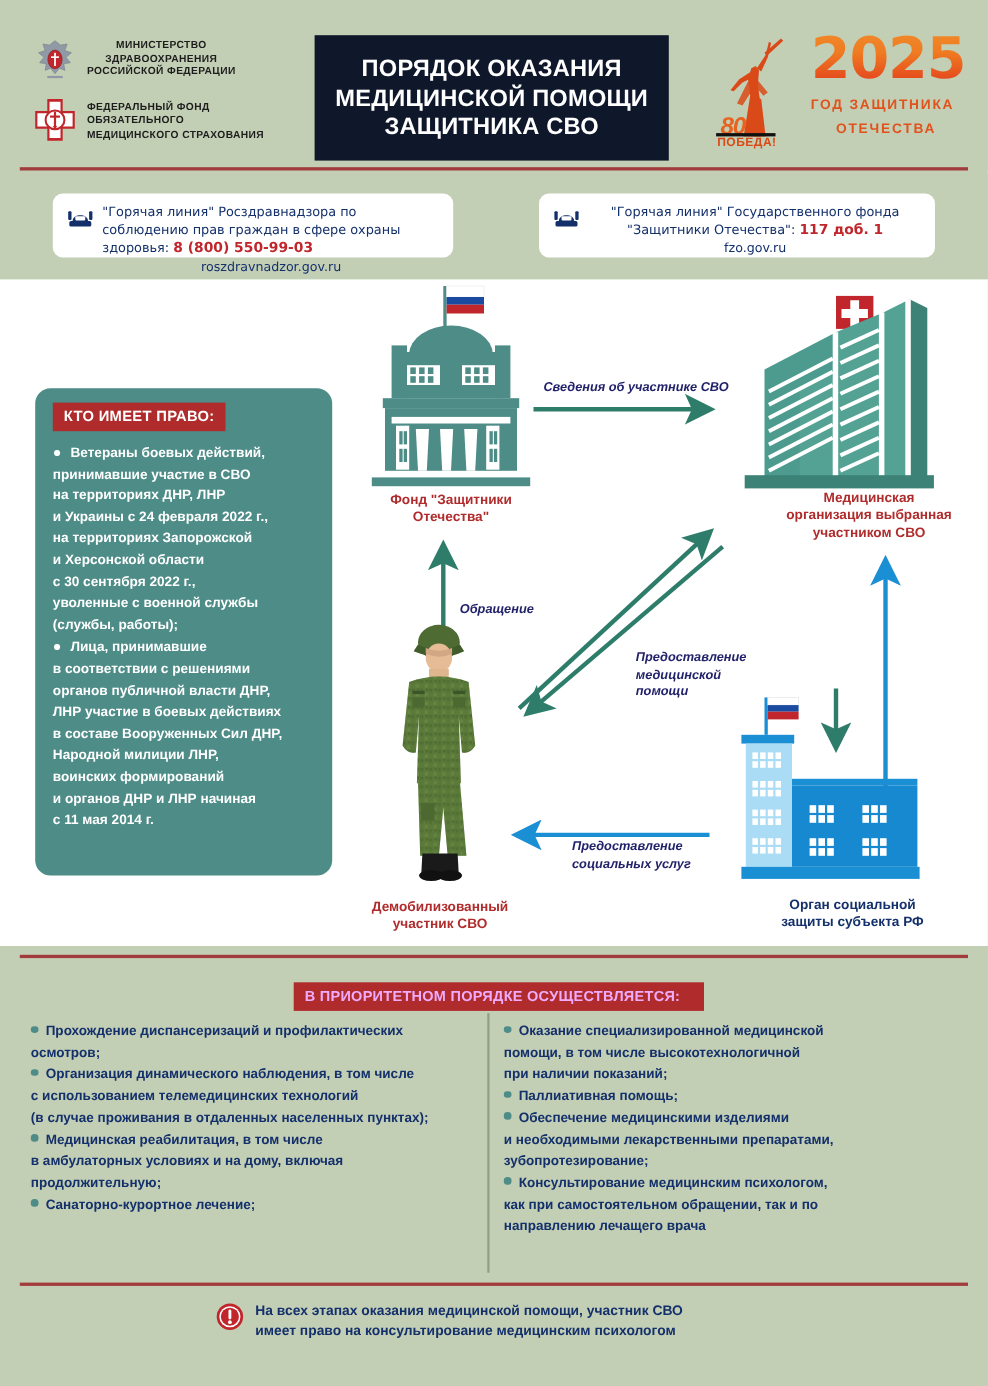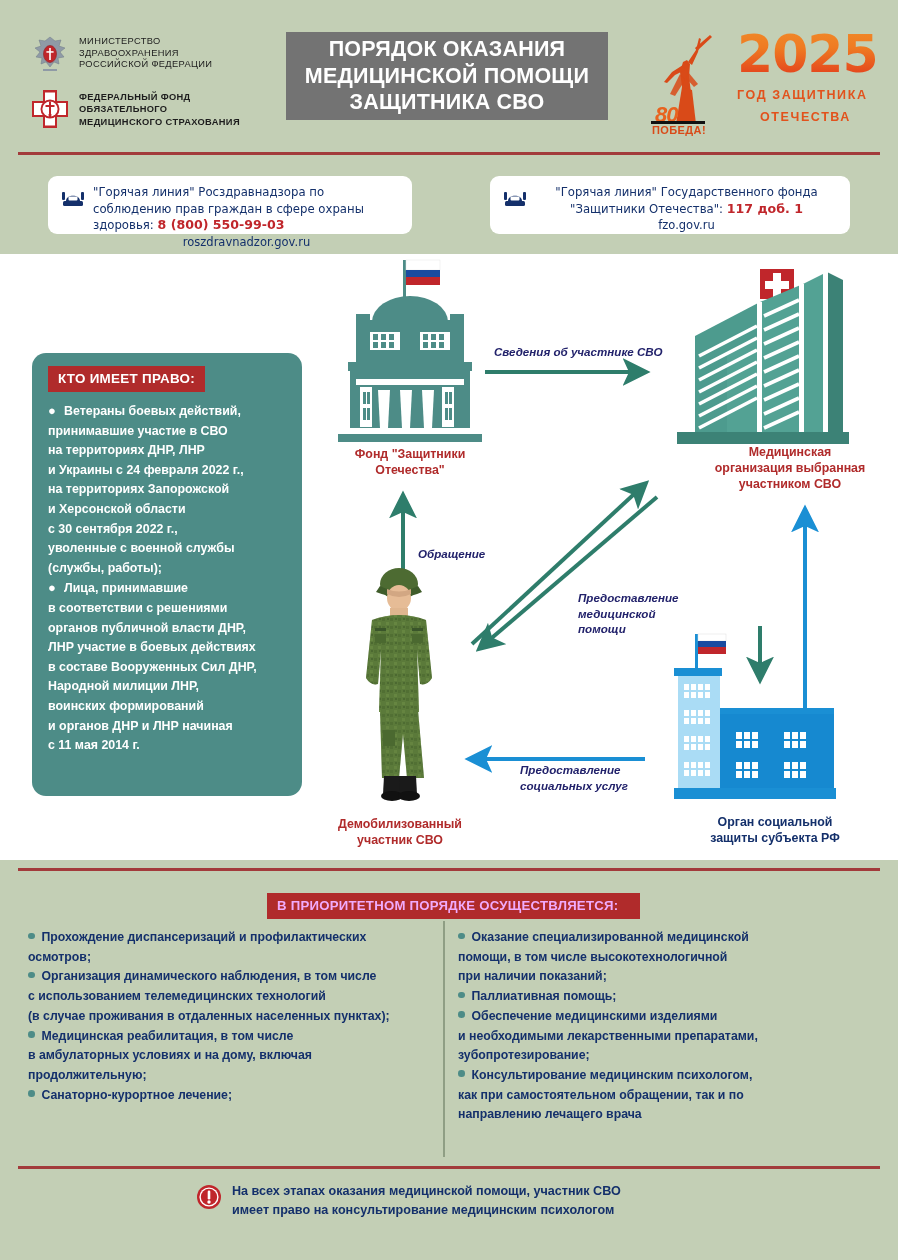--- a/index.html
+++ b/index.html
@@ -11,24 +11,24 @@
   }
   .page{position:relative;width:898px;height:1260px;background:#c3cfb5;}
 
   
   .header{position:absolute;left:0;top:0;width:898px;height:155px;background:#c3cfb5;}
   .hdr-line{position:absolute;left:18px;top:152px;width:862px;height:3px;background:#a23b3b;}
 
   .logo-block{position:absolute;left:30px;top:34px;width:250px;}
   .logo-row{display:flex;align-items:flex-start;margin-bottom:12px;}
   .logo-emblem{width:40px;height:42px;flex:0 0 40px;margin-right:9px;position:relative;}
-  .logo-text{font-size:9.3px;font-weight:normal;line-height:11.6px;letter-spacing:.35px;color:#1d1d1d;padding-top:2px;}
+  .logo-text{font-size:9.3px;font-weight:bold;line-height:11.6px;letter-spacing:.35px;color:#1d1d1d;padding-top:2px;text-align:center;}
   .logo-text2{font-size:9.3px;font-weight:bold;line-height:12.4px;letter-spacing:.35px;color:#1d1d1d;padding-top:3px;}
 
-  .title-banner{position:absolute;left:286px;top:32px;width:322px;height:88px;background:#737373;
+  .title-banner{position:absolute;left:286px;top:32px;width:322px;height:114px;background:#0f172a;
     display:flex;flex-direction:column;align-items:center;justify-content:center;}
   .title-banner div{color:#fff;font-size:21.5px;font-weight:bold;line-height:26.5px;letter-spacing:.2px;text-align:center;}
 
   .motherland{position:absolute;left:652px;top:32px;width:68px;height:110px;}
   .m80{position:absolute;left:655px;top:102px;font-size:22px;font-weight:bold;color:#e8631f;font-style:italic;letter-spacing:-1px;}
   .mpobeda{position:absolute;left:652px;top:124px;font-size:11px;font-weight:bold;color:#d94a18;letter-spacing:.4px;}
   .mbar{position:absolute;left:651px;top:121px;width:54px;height:3px;background:#111;}
 
   .year{position:absolute;left:737px;top:28px;font-size:52px;font-weight:bold;letter-spacing:-1px;line-height:52px;
     background:linear-gradient(180deg,#f08a2a 0%,#ef7b22 38%,#e23a1c 100%);

